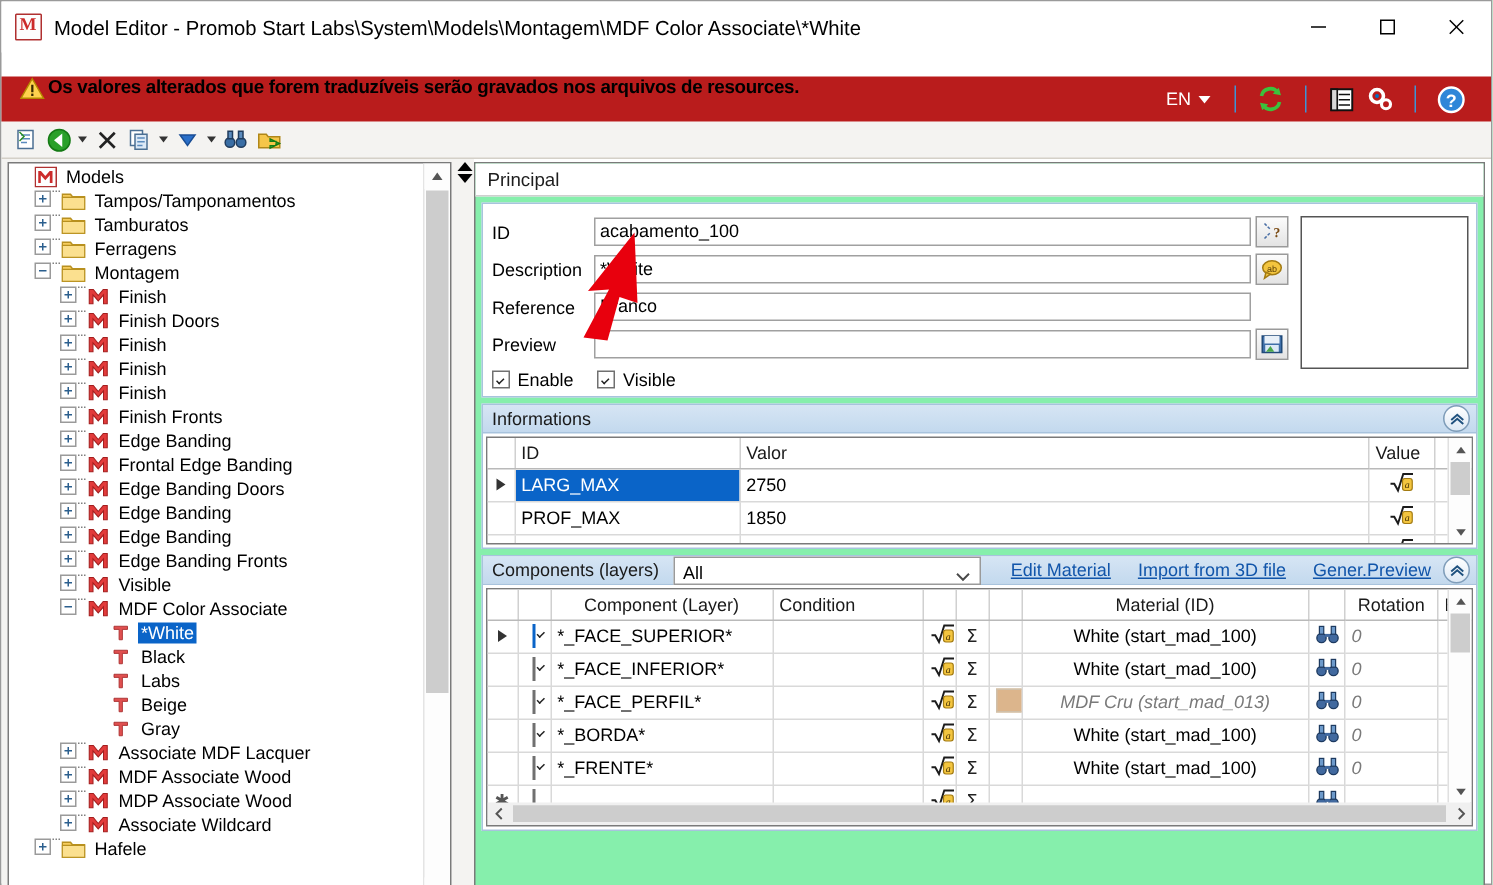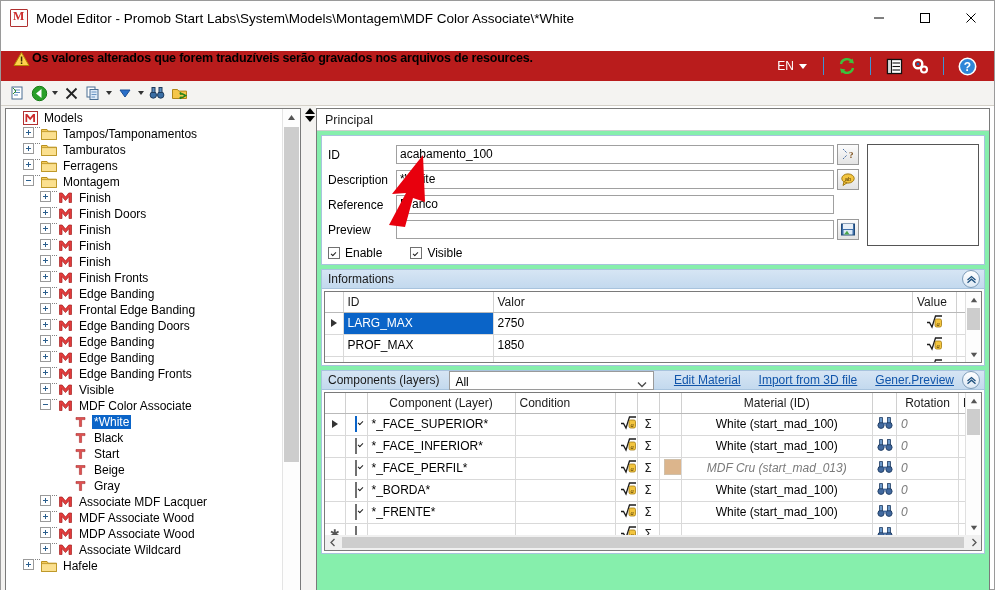--- a/index.html
+++ b/index.html
@@ -89,21 +89,21 @@
   .defbody{display:flex;padding:6px 5px 4px 6px;box-sizing:border-box;}
   .defform{flex:1 1 auto;}
   .frow{display:flex;align-items:center;height:25px;}
   .flabel{width:68px;flex:0 0 auto;font-size:12px;}
   .finput{flex:1 1 auto;height:19px;border:1px solid #a0a0a0;background:#fff;box-sizing:border-box;
           font-size:12px;line-height:17px;padding:0 3px;color:#000;overflow:hidden;white-space:nowrap;}
   .fbtn{width:22px;height:21px;border:1px solid #9a9a9a;background:linear-gradient(#fcfcfc,#e3e3e3);
         margin-left:3px;flex:0 0 auto;display:flex;align-items:center;justify-content:center;box-sizing:border-box;}
   .fbtn.blank{border:none;background:none;}
   .previewbox{width:110px;height:100px;border:1px solid #555;background:#fff;margin-left:8px;margin-top:2px;flex:0 0 auto;}
-  .checks{display:flex;align-items:flex-end;gap:28px;margin-top:4px;}
+  .checks{display:flex;align-items:flex-end;gap:16px;margin-top:4px;}
   .chk{display:flex;align-items:center;gap:5px;font-size:12px;}
   .cbox{width:12px;height:12px;border:1px solid #707070;background:#fff;box-sizing:border-box;position:relative;flex:0 0 auto;}
   .cbox.on::after{content:"";position:absolute;left:2px;top:4px;width:4px;height:2px;border-left:1.6px solid #222;border-bottom:1.6px solid #222;transform:rotate(-45deg);}
   .cbox.blue{border-color:#0a64c8;box-shadow:0 0 0 1px #0a64c8 inset;}
 
   
   .gridwrap{margin:2px;border:1px solid #7a7a7a;background:#fff;box-sizing:border-box;position:relative;overflow:hidden;}
   table.g{border-collapse:collapse;table-layout:fixed;width:100%;font-size:12px;}
   table.g th{height:20px;background:#fff;border-right:1px solid #d0d0d0;border-bottom:1px solid #b9b9b9;
              font-weight:normal;text-align:left;padding:0 4px;color:#1a1a1a;box-sizing:border-box;}
@@ -470,21 +470,21 @@
                   <path d="M2 2.5h9v2.1H7.6v6.9H5.4V4.6H2z" fill="#e05050" stroke="#a82f2f" stroke-width="0.6"></path>
                 </svg></span>
               <span class="tlabel">Black</span>
             </div>
             <div class="tnode">
               <span class="ind" style="width:51px"></span>
               <span class="nospace"></span>
               <span class="ticon"><svg width="13" height="13" viewBox="0 0 13 13">
                   <path d="M2 2.5h9v2.1H7.6v6.9H5.4V4.6H2z" fill="#e05050" stroke="#a82f2f" stroke-width="0.6"></path>
                 </svg></span>
-              <span class="tlabel">Start</span>
+              <span class="tlabel">Labs</span>
             </div>
             <div class="tnode">
               <span class="ind" style="width:51px"></span>
               <span class="nospace"></span>
               <span class="ticon"><svg width="13" height="13" viewBox="0 0 13 13">
                   <path d="M2 2.5h9v2.1H7.6v6.9H5.4V4.6H2z" fill="#e05050" stroke="#a82f2f" stroke-width="0.6"></path>
                 </svg></span>
               <span class="tlabel">Beige</span>
             </div>
             <div class="tnode">

